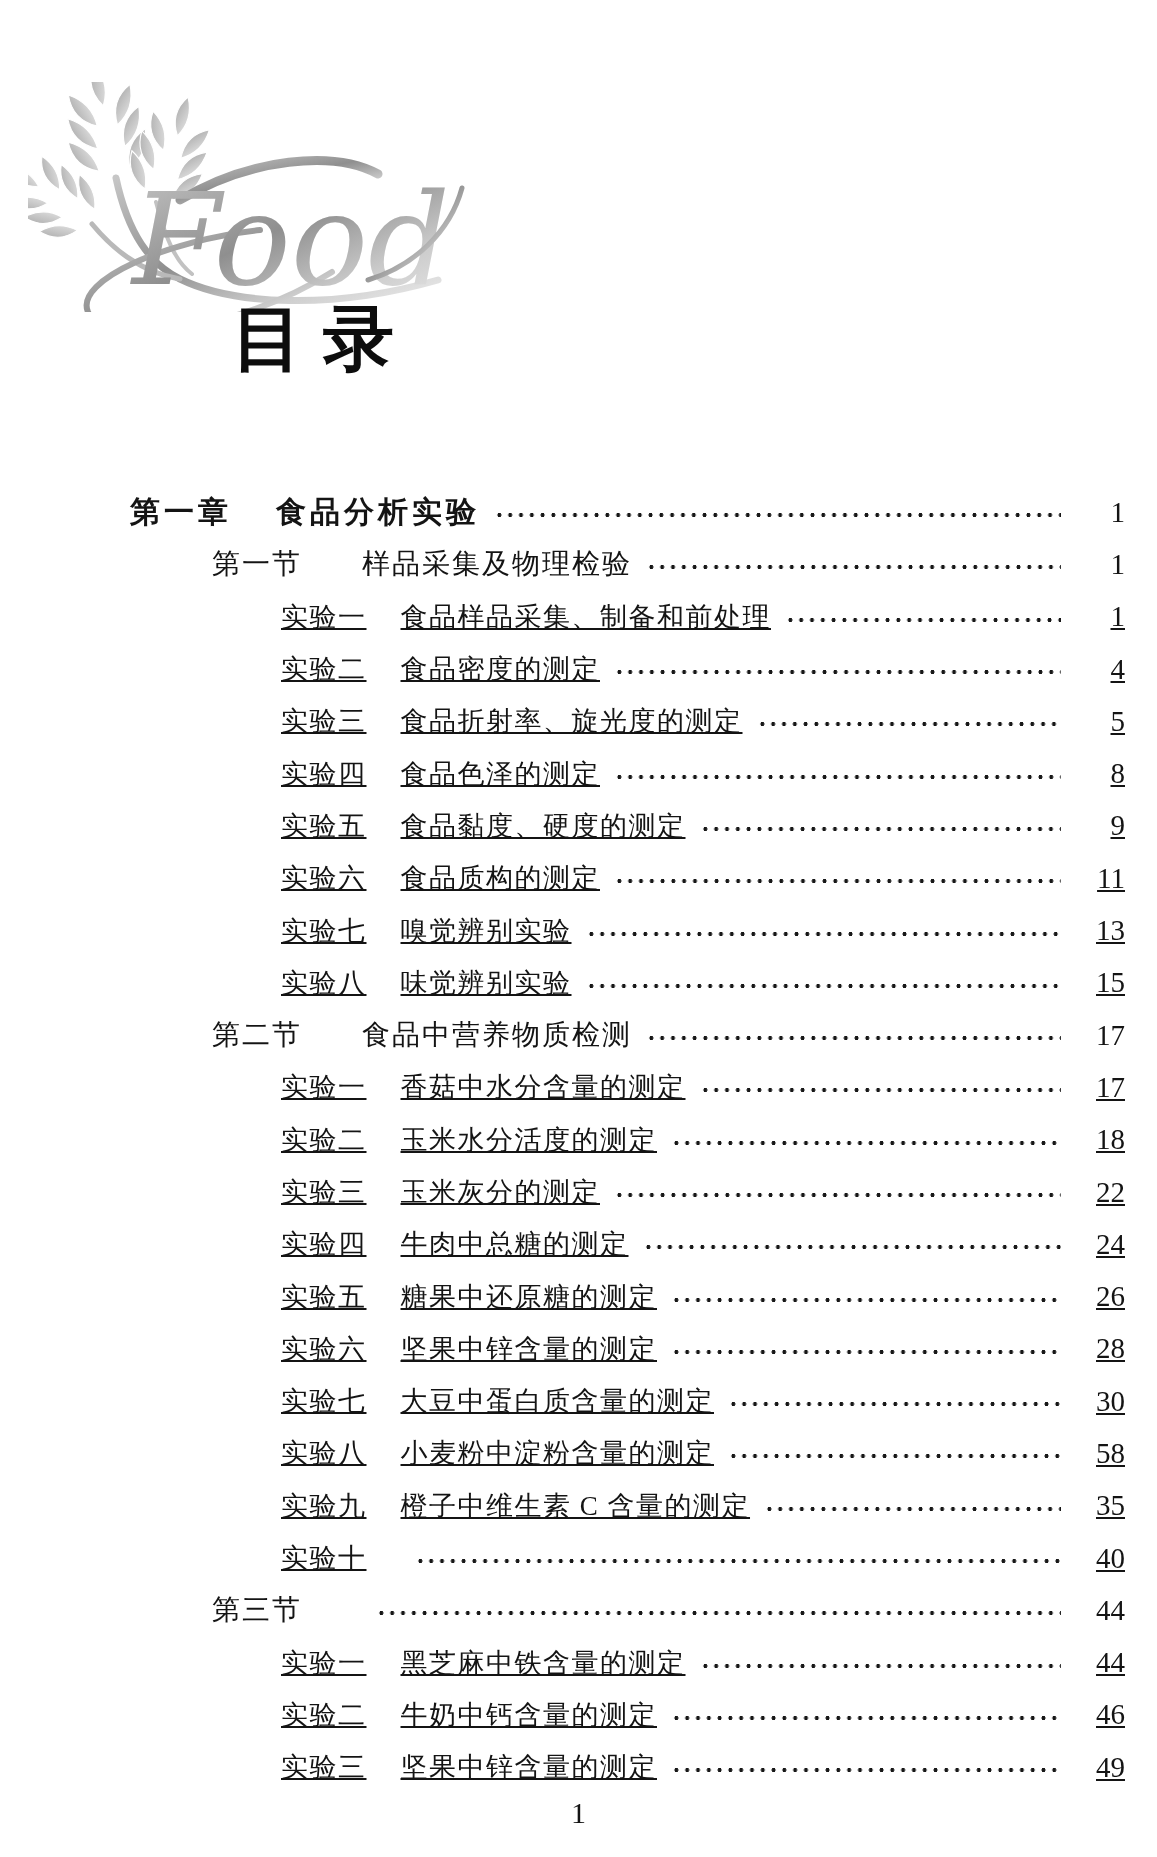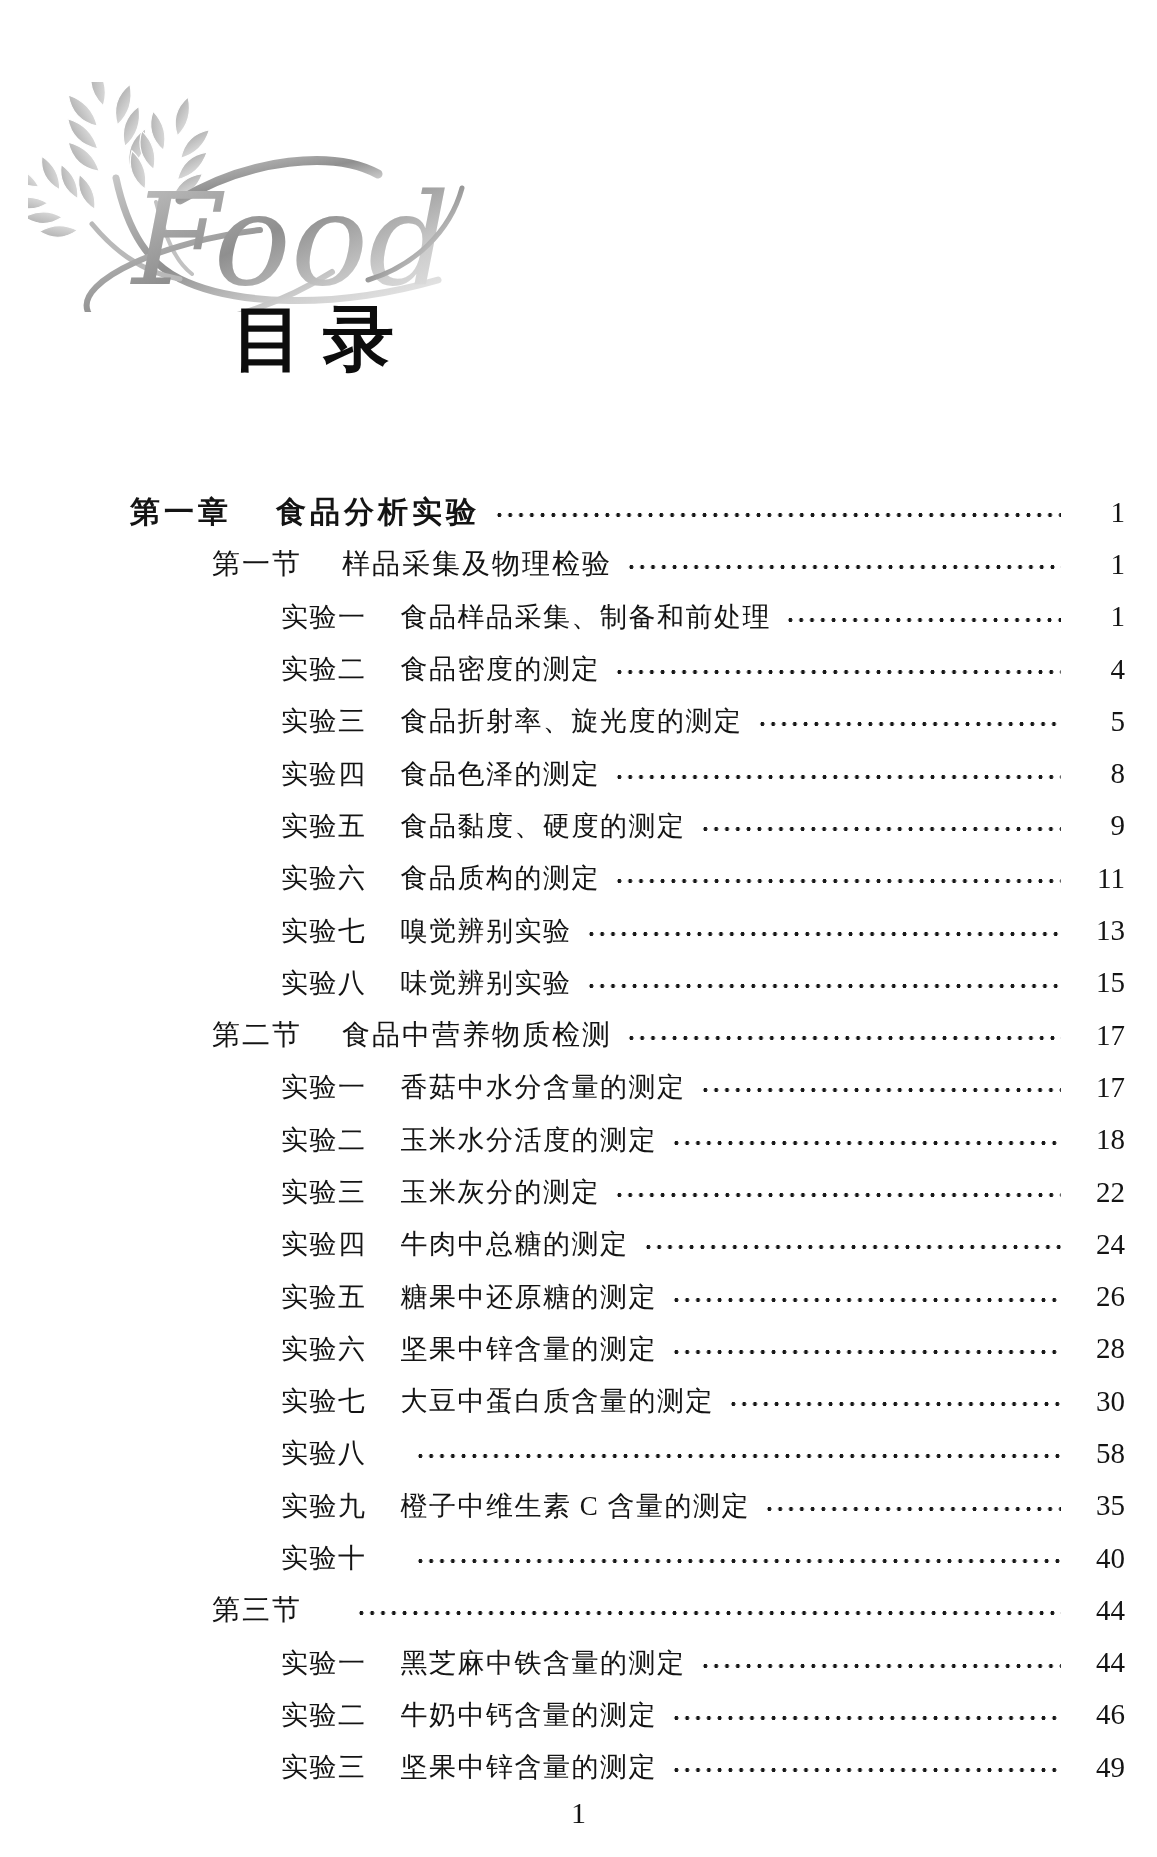--- a/index.html
+++ b/index.html
@@ -58,26 +58,27 @@
     font-size: 30px;
     letter-spacing: 4px;
   }
   .lvl-chapter .label { margin-right: 44px; }
 
   .lvl-section {
     padding-left: 82px;
     font-size: 28px;
     letter-spacing: 2px;
   }
-  .lvl-section .label { margin-right: 40px; }
+  .lvl-section .label { margin-right: 60px; }
 
   .lvl-experiment {
     padding-left: 151px;
     font-size: 27px;
     letter-spacing: 1.5px;
+    text-decoration: underline;
   }
   .lvl-experiment .label { margin-right: 34px; }
 
   .leader {
     flex: 1;
     height: 6px;
     margin: 0 12px 0 14px;
     transform: translateY(3px);
     background-image: radial-gradient(circle, #171717 1.8px, rgba(0,0,0,0) 2.2px);
     background-size: 10.8px 6px;
@@ -262,20 +263,21 @@
     <span class="pagenum">28</span>
   </div>
     <div class="row lvl-experiment">
     <span class="label">实验七</span>
     <span class="title">大豆中蛋白质含量的测定</span>
     <span class="leader"></span>
     <span class="pagenum">30</span>
   </div>
     <div class="row lvl-experiment">
     <span class="label">实验八</span>
+    <span class="title">小麦粉中淀粉含量的测定</span>
     <span class="leader"></span>
     <span class="pagenum">58</span>
   </div>
     <div class="row lvl-experiment">
     <span class="label">实验九</span>
     <span class="title">橙子中维生素 C 含量的测定</span>
     <span class="leader"></span>
     <span class="pagenum">35</span>
   </div>
     <div class="row lvl-experiment">

